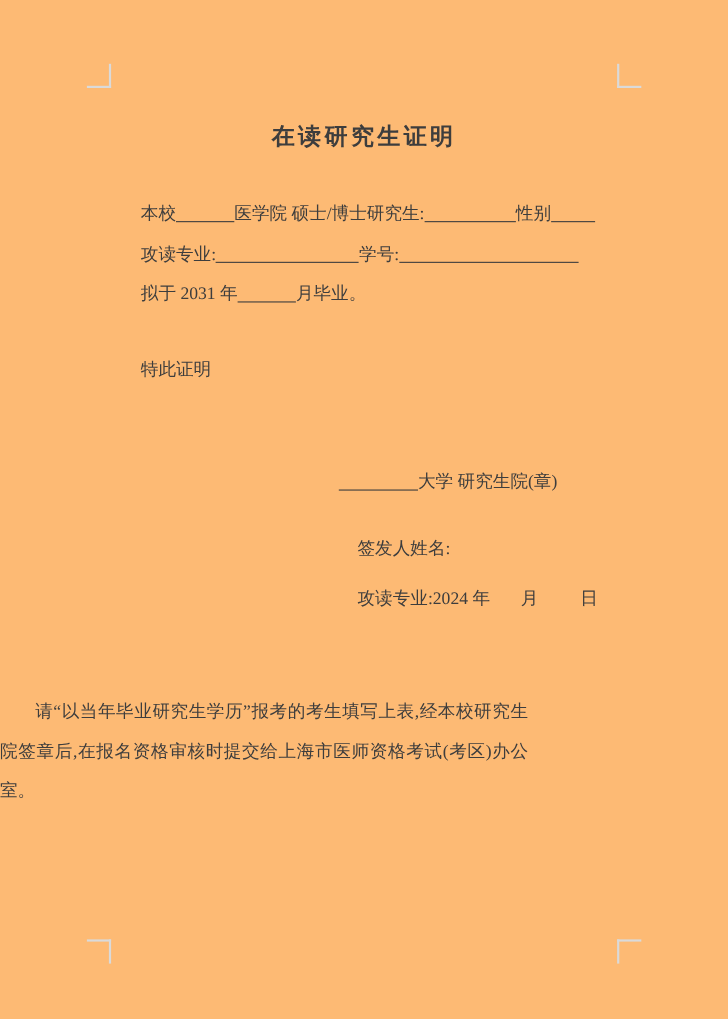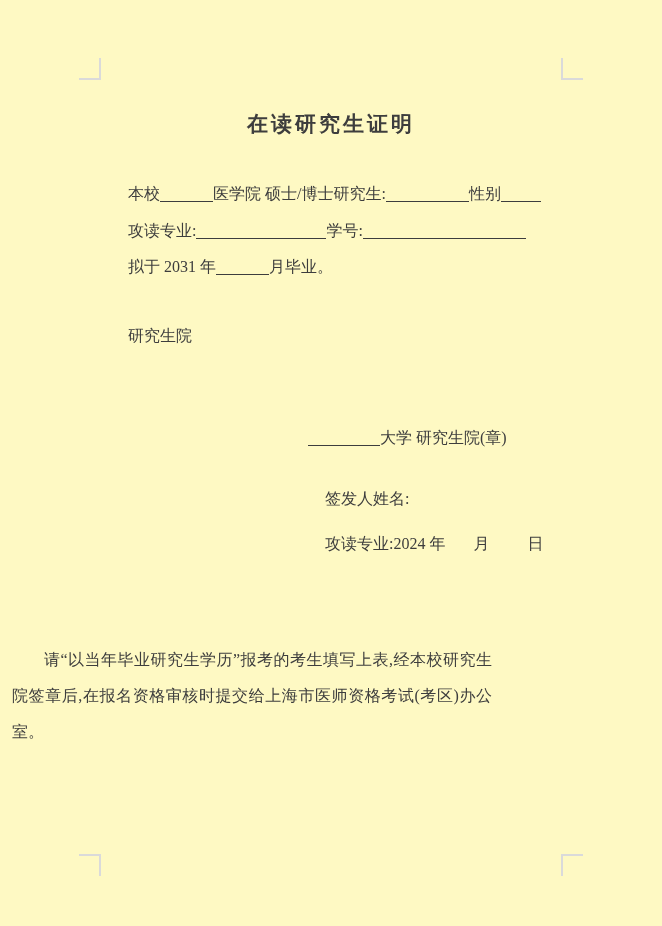--- a/index.html
+++ b/index.html
@@ -4,21 +4,21 @@
 <style>
   html, body {
     margin: 0;
     padding: 0;
     background: #ffffff;
   }
   .page {
     position: relative;
     width: 662px;
     height: 926px;
-    background: #fef9c3;
+    background: #fdba74;
     color: #3d3d3d;
     font-family: "Liberation Serif", "DejaVu Serif", serif;
     font-size: 16px;
     overflow: hidden;
   }
   
   .crop {
     position: absolute;
     width: 20px;
     height: 20px;
@@ -64,21 +64,21 @@
   .b-studid   { width: 163px; }
   .b-month    { width: 53px; }
   .b-univ     { width: 72px; }
 
   .gap-month { display: inline-block; width: 28px; }
   .gap-day   { display: inline-block; width: 38px; }
   .note {
     position: absolute;
     left: 0;
     width: 480px;
-    margin: 12px;
+    margin: 0;
     line-height: 36px;
     text-indent: 2em;
     text-align: justify;
   }
   .note1 { top: 630px; }
   .note2 { top: 740px; }
 </style>
 </head>
 <body>
 
@@ -96,21 +96,21 @@
   </div>
 
   <div class="abs form-line1">
     <span>本校</span><span class="blank b-school"></span><span>医学院 硕士/博士研究生:</span><span class="blank b-name"></span><span>性别</span><span class="blank b-gender"></span>
   </div>
 
   <div class="abs form-line3">
     <span>拟于 2031 年</span><span class="blank b-month"></span><span>月毕业。</span>
   </div>
 
-  <div class="abs statement">研究生院</div>
+  <div class="abs statement">特此证明</div>
 
   <div class="abs sig-line">
     <span class="blank b-univ"></span><span>大学 研究生院(章)</span>
   </div>
 
   <div class="abs issuer">签发人姓名:</div>
 
   <div class="abs issue-date">
     <span>攻读专业:2024 年</span><span class="gap-month"></span><span>月</span><span class="gap-day"></span><span>日</span>
   </div>

